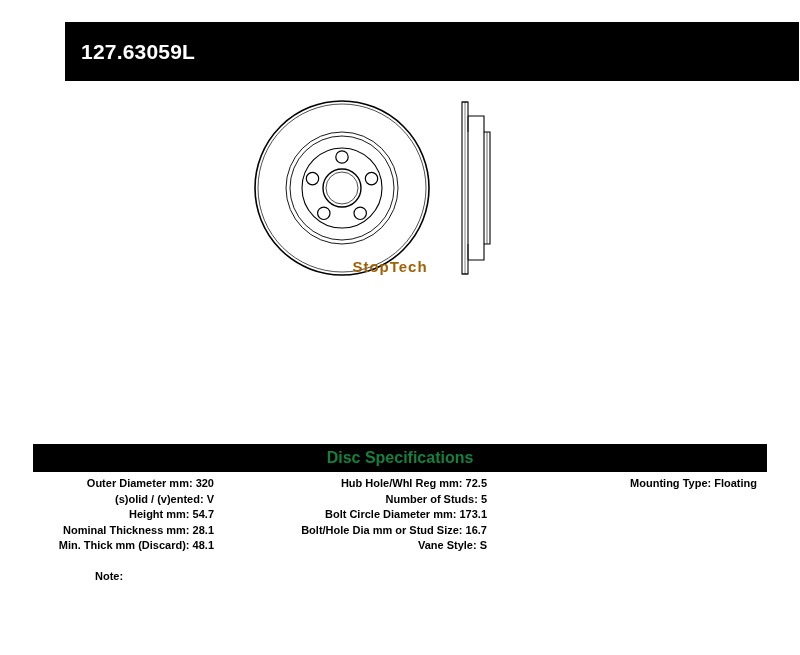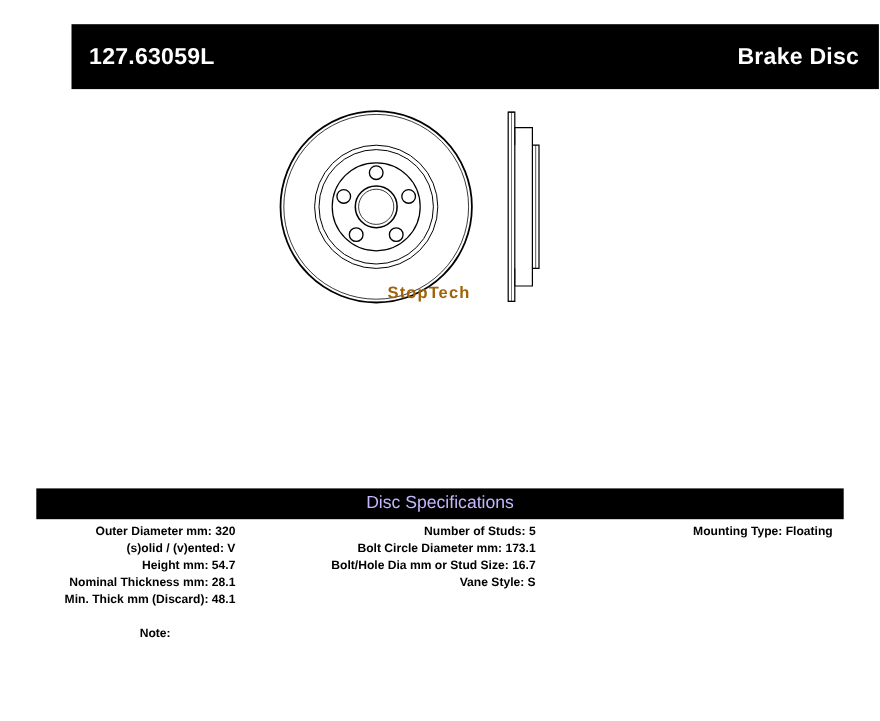--- a/index.html
+++ b/index.html
@@ -78,23 +78,23 @@
   }
 
   
   .spec-header {
     position: absolute;
     left: 33px;
     top: 444px;
     width: 734px;
     height: 28px;
     background: #000000;
-    color: #c4b5fd;
+    color: #15803d;
     font-size: 16px;
-    font-weight: normal;
+    font-weight: bold;
     display: flex;
     align-items: center;
     justify-content: center;
     box-sizing: border-box;
     text-align: right;
   }
 
   .spec-body {
     position: absolute;
     left: 33px;
@@ -130,31 +130,29 @@
   .spec-line {
     white-space: nowrap;
   }
 
   .note {
     position: absolute;
     left: 95px;
     top: 570px;
     font-size: 11px;
     font-weight: bold;
-    margin-left: 32px;
   }
 </style>
 </head>
 <body>
 
 <div class="page">
 
   <div class="header-bar">
     <div class="part-number">127.63059L</div>
-    <div class="header-title">Brake Disc</div>
   </div>
 
   <div class="drawing">
     <svg width="300" height="210" viewBox="0 0 300 210" xmlns="http://www.w3.org/2000/svg">
       <g fill="none" stroke="#000000">
 
         <circle cx="92" cy="98" r="87" stroke-width="1.6"></circle>
         <circle cx="92" cy="98" r="84" stroke-width="0.7"></circle>
 
         <circle cx="92" cy="98" r="56" stroke-width="0.9"></circle>
@@ -195,20 +193,21 @@
 
   <div class="spec-body">
     <div class="spec-col spec-col-left">
       <div class="spec-line">Outer Diameter mm: 320</div>
       <div class="spec-line">(s)olid / (v)ented: V</div>
       <div class="spec-line">Height mm: 54.7</div>
       <div class="spec-line">Nominal Thickness mm: 28.1</div>
       <div class="spec-line">Min. Thick mm (Discard): 48.1</div>
     </div>
     <div class="spec-col spec-col-mid">
+      <div class="spec-line">Hub Hole/Whl Reg mm: 72.5</div>
       <div class="spec-line">Number of Studs: 5</div>
       <div class="spec-line">Bolt Circle Diameter mm: 173.1</div>
       <div class="spec-line">Bolt/Hole Dia mm or Stud Size: 16.7</div>
       <div class="spec-line">Vane Style: S</div>
     </div>
     <div class="spec-col spec-col-right">
       <div class="spec-line">Mounting Type: Floating</div>
     </div>
   </div>
 

